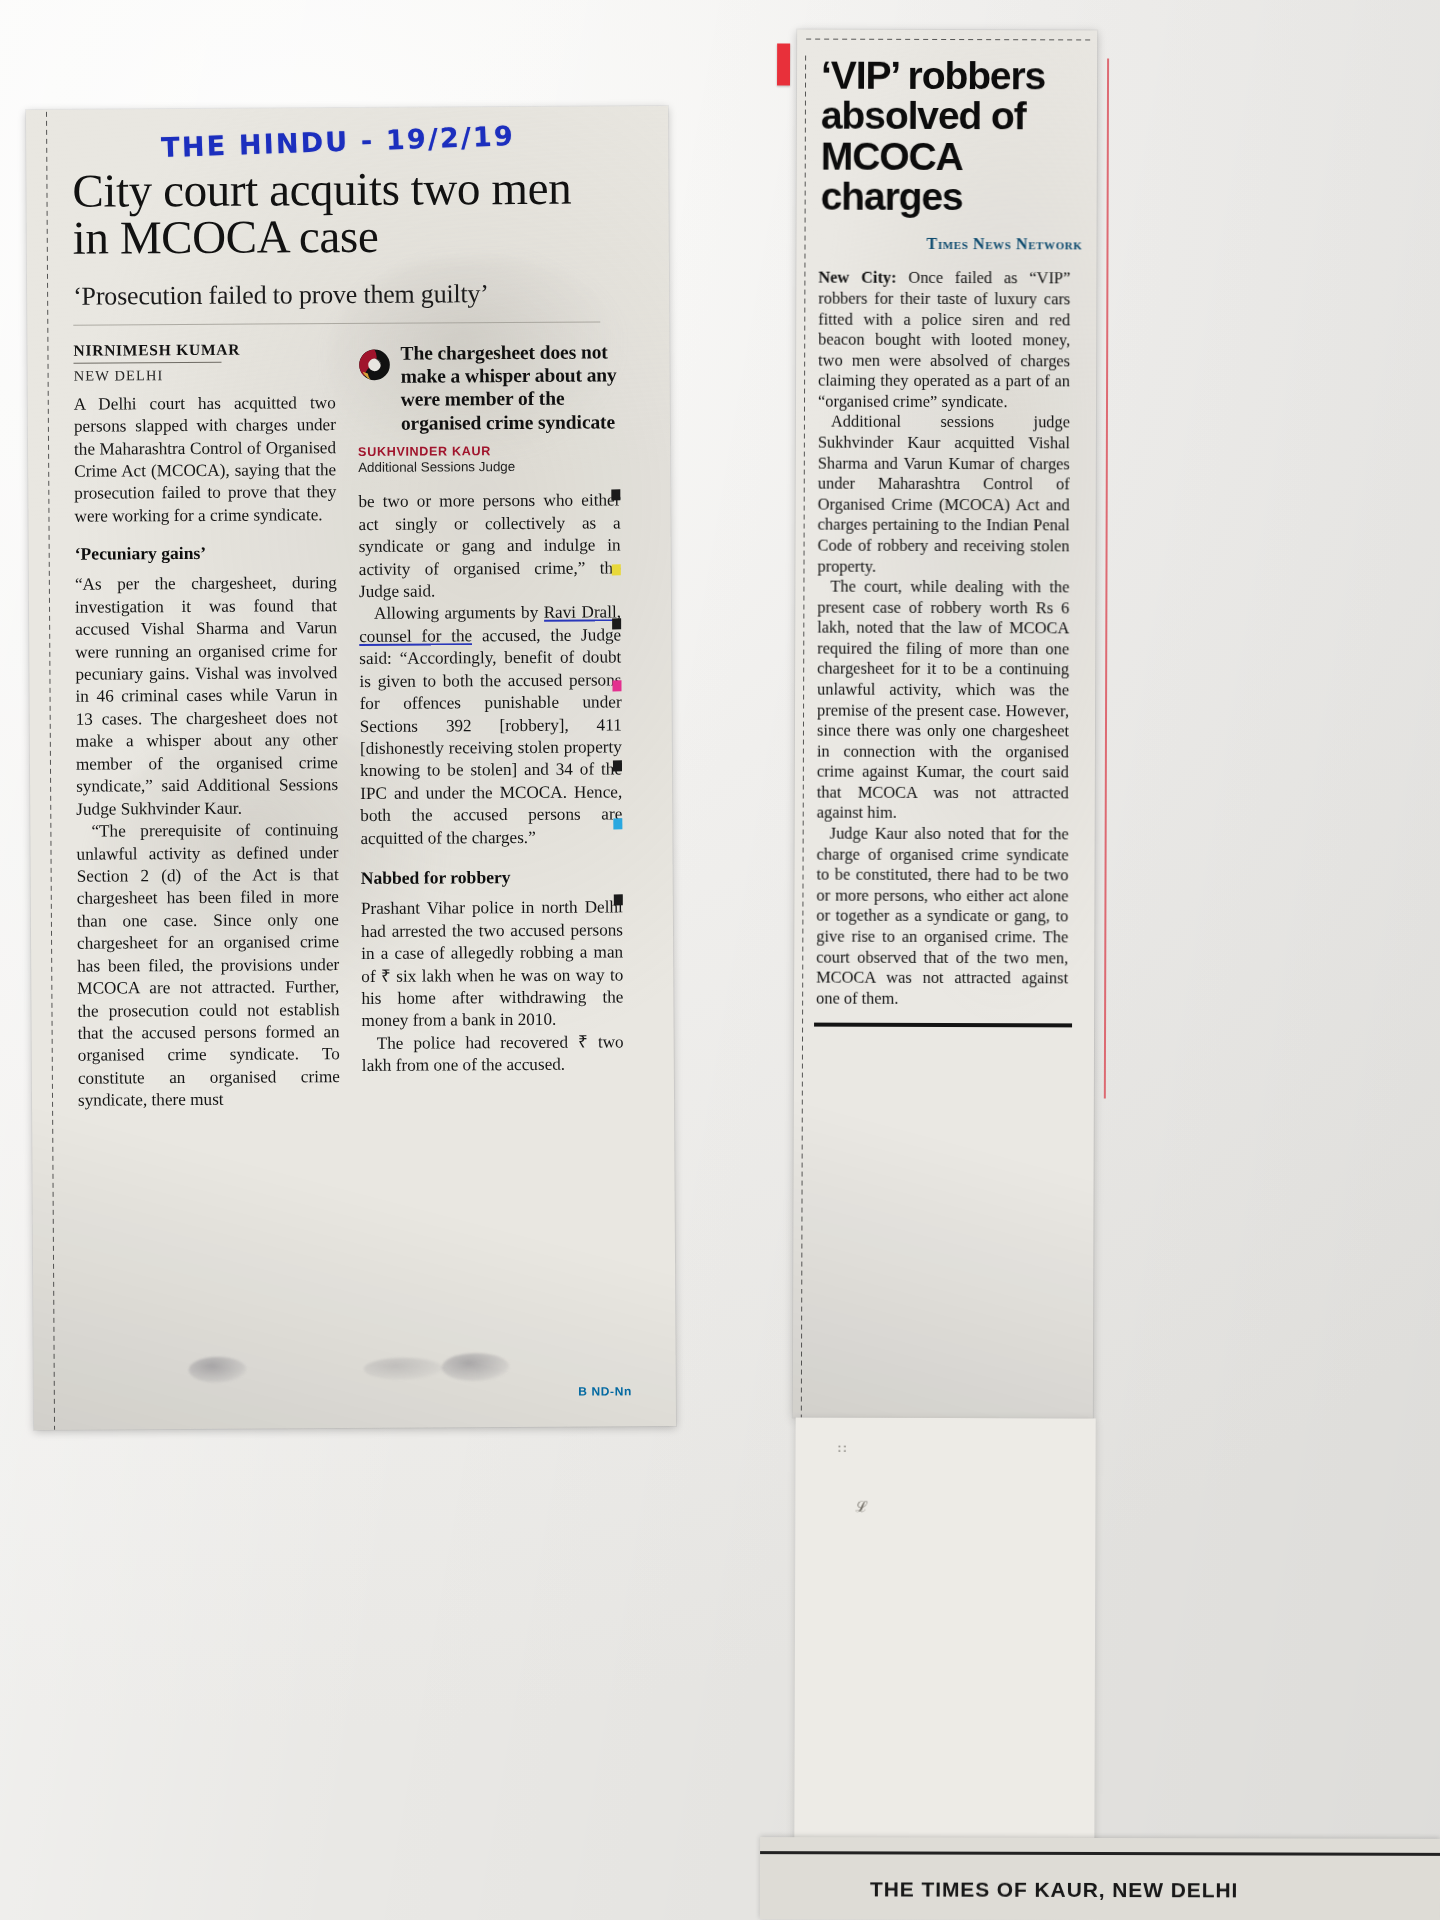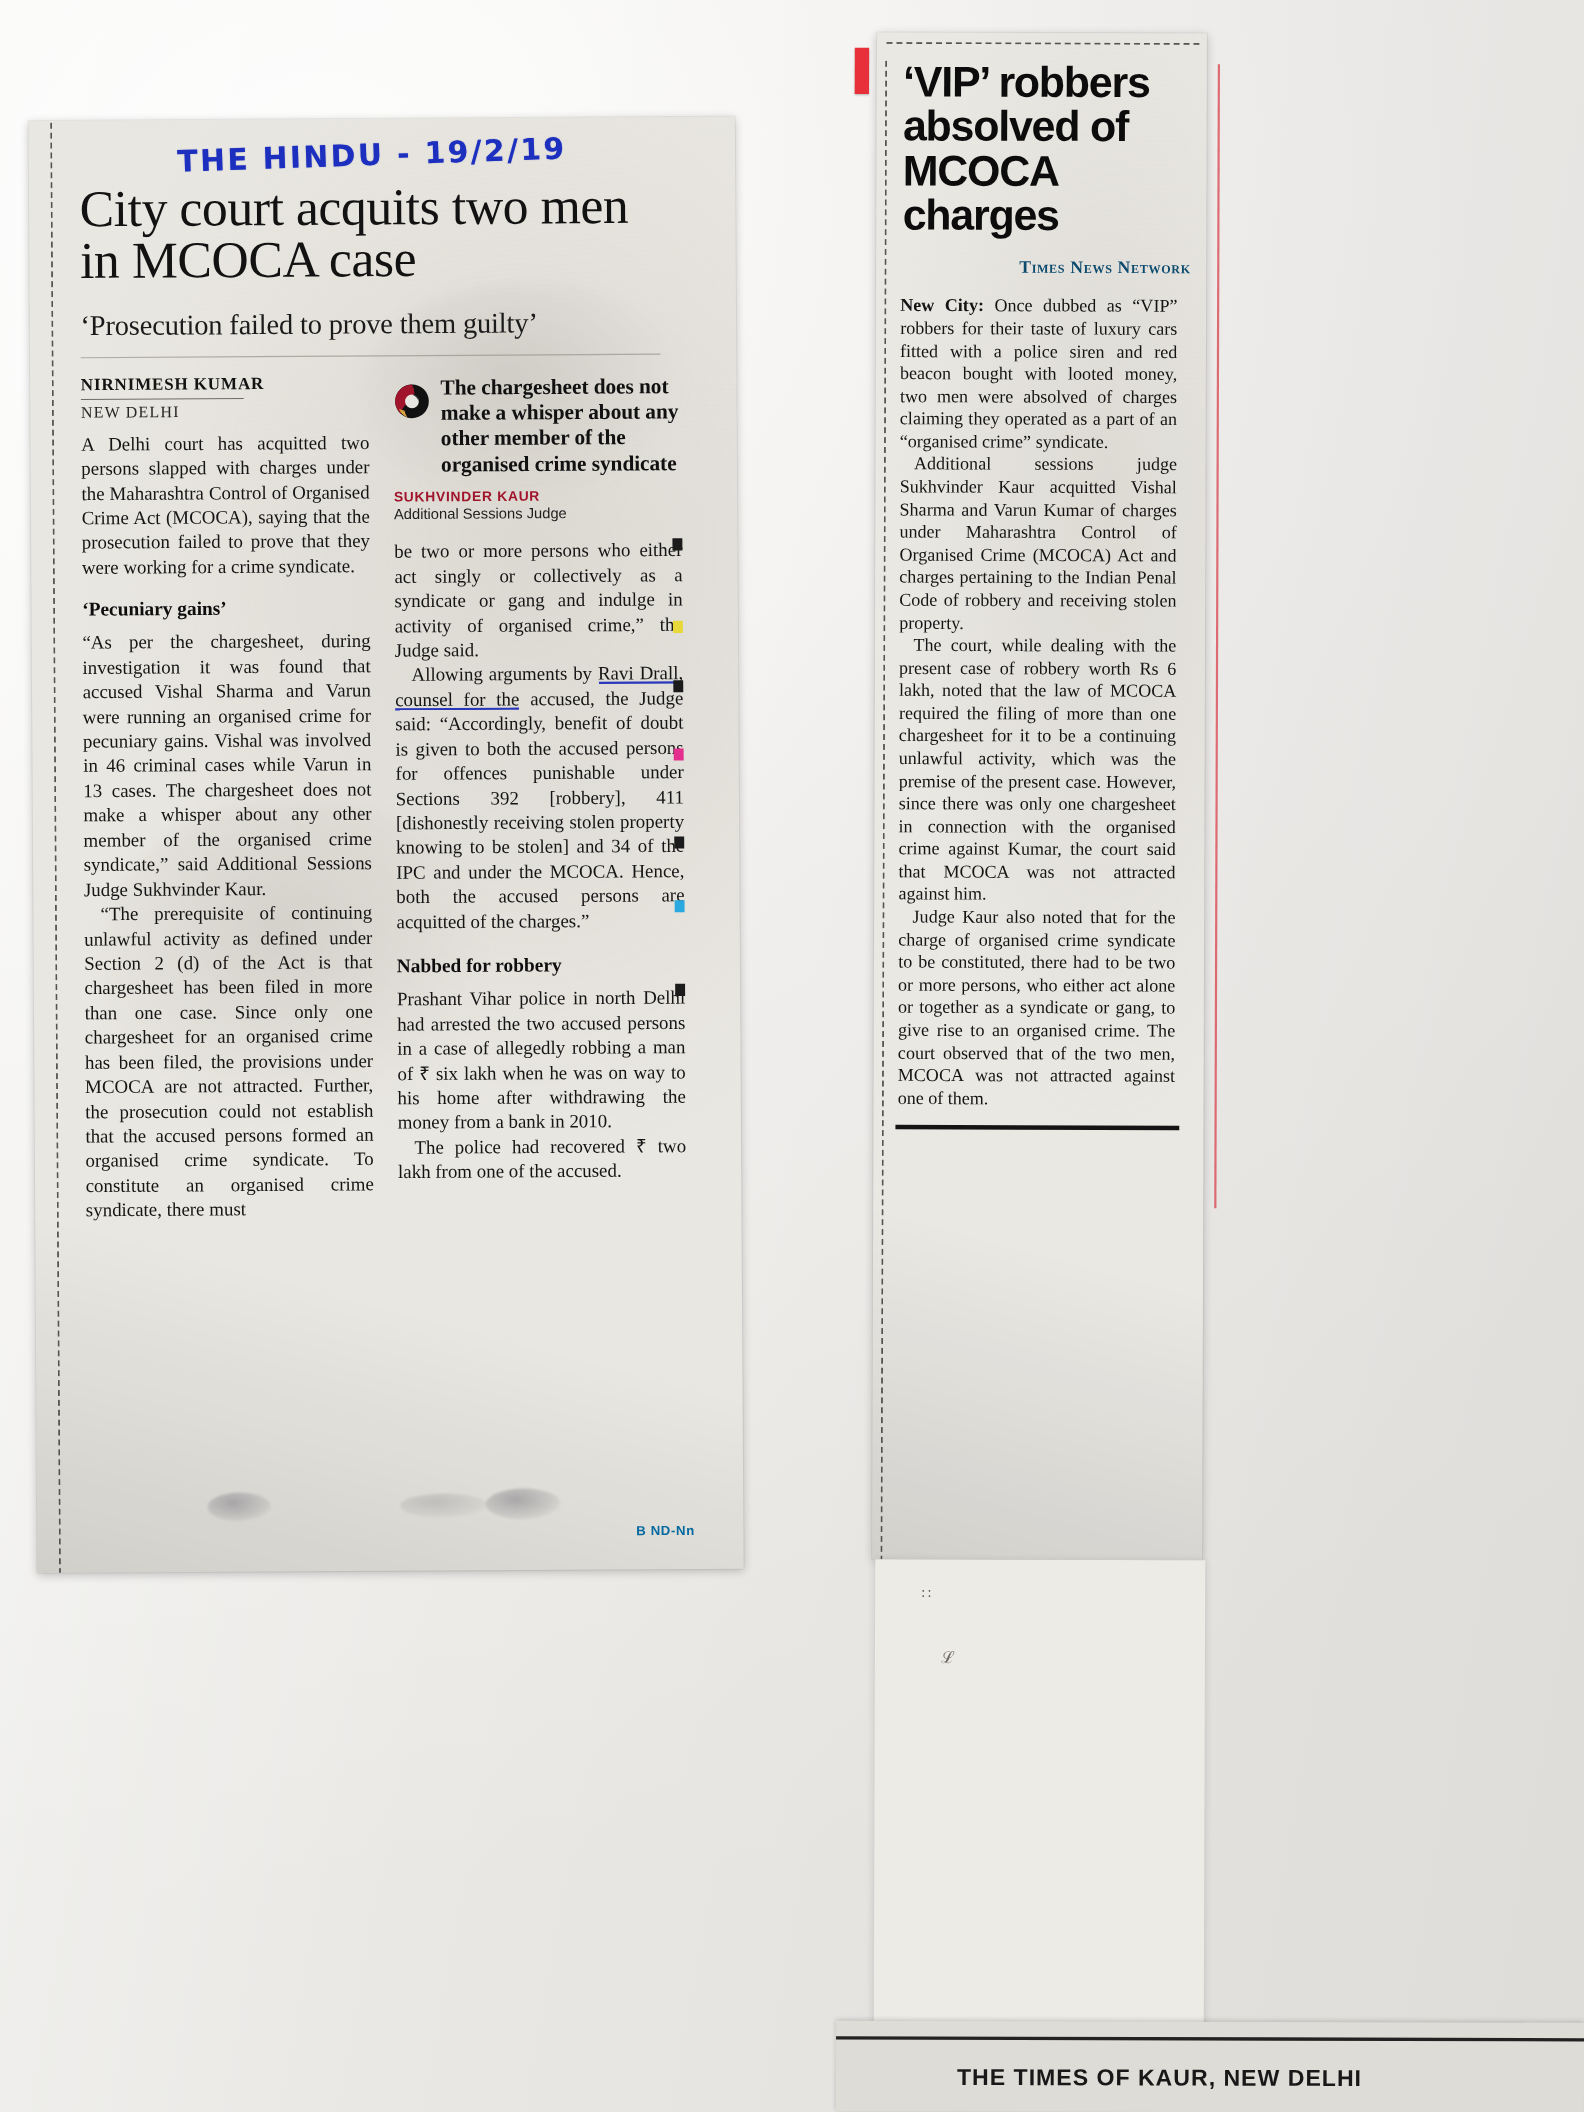--- a/index.html
+++ b/index.html
@@ -239,21 +239,21 @@
         <div class="pull">
           <span class="qicon">
             <svg viewBox="0 0 40 40" width="34" height="34" aria-hidden="true">
               <path d="M20 2a18 18 0 1 0 0 36 18 18 0 0 0 0-36z" fill="#111"></path>
               <path d="M20 2A18 18 0 0 0 7.9 33.3 18 18 0 0 1 20 20 18 18 0 0 0 20 2z" fill="#a0142c"></path>
               <path d="M6 28a18 18 0 0 0 9 9.3A18 18 0 0 1 12 30z" fill="#d8a33a"></path>
               <circle cx="20" cy="20" r="7.4" fill="#e8e6e0"></circle>
               <path d="M20 12.6a7.4 7.4 0 0 1 7.3 8.6A11 11 0 0 0 20 12.6z" fill="#111"></path>
             </svg>
           </span>
-          <span class="ptext">The chargesheet does not make a whisper about any other member of the organised crime syndicate</span>
+          <span class="ptext">The chargesheet does not make a whisper about any were member of the organised crime syndicate</span>
         </div>
         <div class="pattrib">
           <div class="nm">SUKHVINDER KAUR</div>
           <div class="rl">Additional Sessions Judge</div>
         </div>
 
         <div class="body" style="margin-top:16px;">
           <p>be two or more persons who either act singly or collectively as a syndicate or gang and indulge in activity of organised crime,” the Judge said.</p>
           <p style="text-indent:15px;"><span>Allowing arguments by</span> <span class="ul-blue">Ravi Drall, counsel for the</span> <span>accused, the Judge said: “Accordingly, benefit of doubt is given to both the accused persons for offences punishable under Sections 392 [robbery], 411 [dishonestly receiving stolen property knowing to be stolen] and 34 of the IPC and under the MCOCA. Hence, both the accused persons are acquitted of the charges.”</span></p>
         </div>
@@ -286,21 +286,21 @@
   <div class="redtab"></div>
   <div class="dotcut-h"></div>
   <div class="dotcut-v l" style="top:24px;"></div>
   <div class="redline"></div>
 
   <div class="inner">
     <div class="t-head">‘VIP’ robbers absolved of MCOCA charges</div>
     <div class="tnn">Times News Network</div>
 
     <div class="t-body">
-      <p class="first"><b>New City:</b> <span>Once dubbed as “VIP” robbers for their taste of luxury cars fitted with a police siren and red beacon bought with looted money, two men were absolved of charges claiming they operated as a part of an “organised crime” syndicate.</span></p>
+      <p class="first"><b>New City:</b> <span>Once failed as “VIP” robbers for their taste of luxury cars fitted with a police siren and red beacon bought with looted money, two men were absolved of charges claiming they operated as a part of an “organised crime” syndicate.</span></p>
       <p>Additional sessions judge Sukhvinder Kaur acquitted Vishal Sharma and Varun Kumar of charges under Maharashtra Control of Organised Crime (MCOCA) Act and charges pertaining to the Indian Penal Code of robbery and receiving stolen property.</p>
       <p>The court, while dealing with the present case of robbery worth Rs 6 lakh, noted that the law of MCOCA required the filing of more than one chargesheet for it to be a continuing unlawful activity, which was the premise of the present case. However, since there was only one chargesheet in connection with the organised crime against Kumar, the court said that MCOCA was not attracted against him.</p>
       <p>Judge Kaur also noted that for the charge of organised crime syndicate to be constituted, there had to be two or more persons, who either act alone or together as a syndicate or gang, to give rise to an organised crime. The court observed that of the two men, MCOCA was not attracted against one of them.</p>
     </div>
     <div class="t-rule"></div>
   </div>
 </div>
 
 <div class="tail">
   <div class="mini">::</div>

